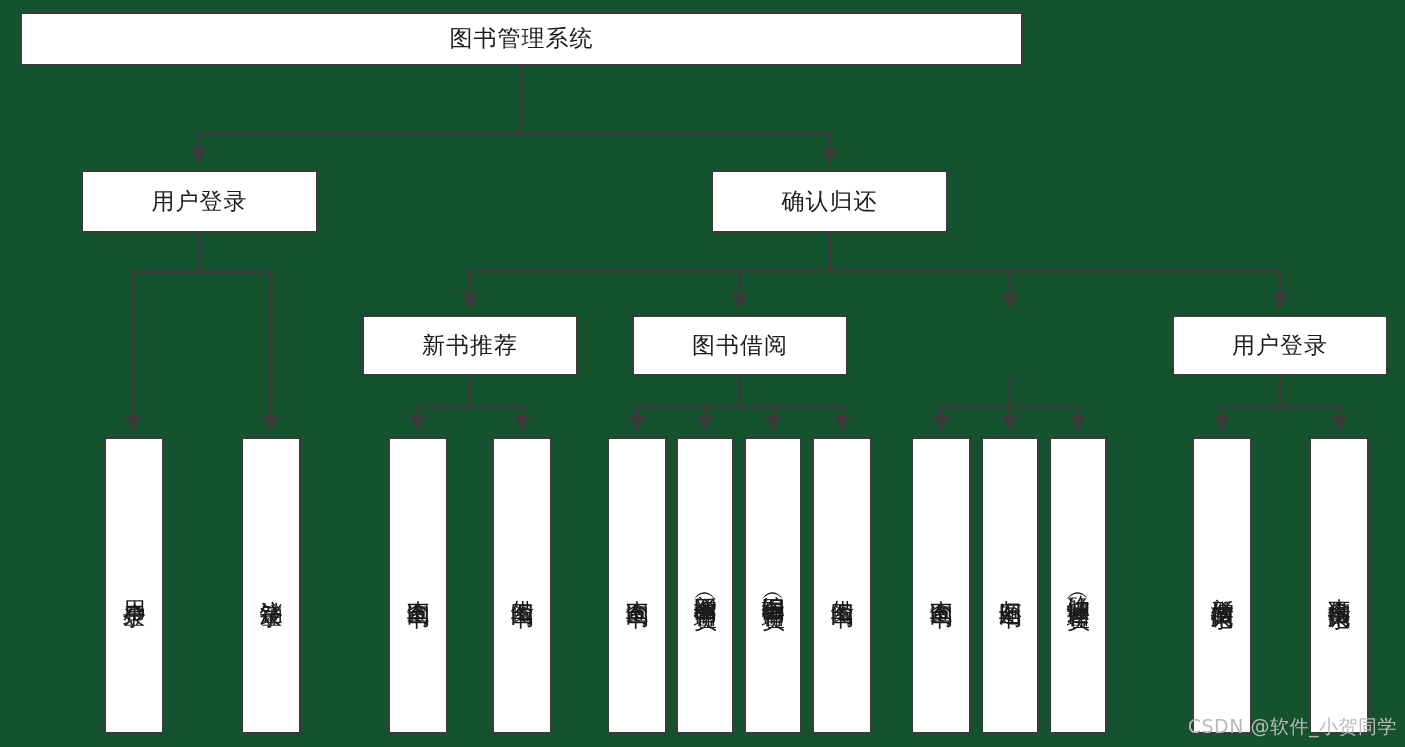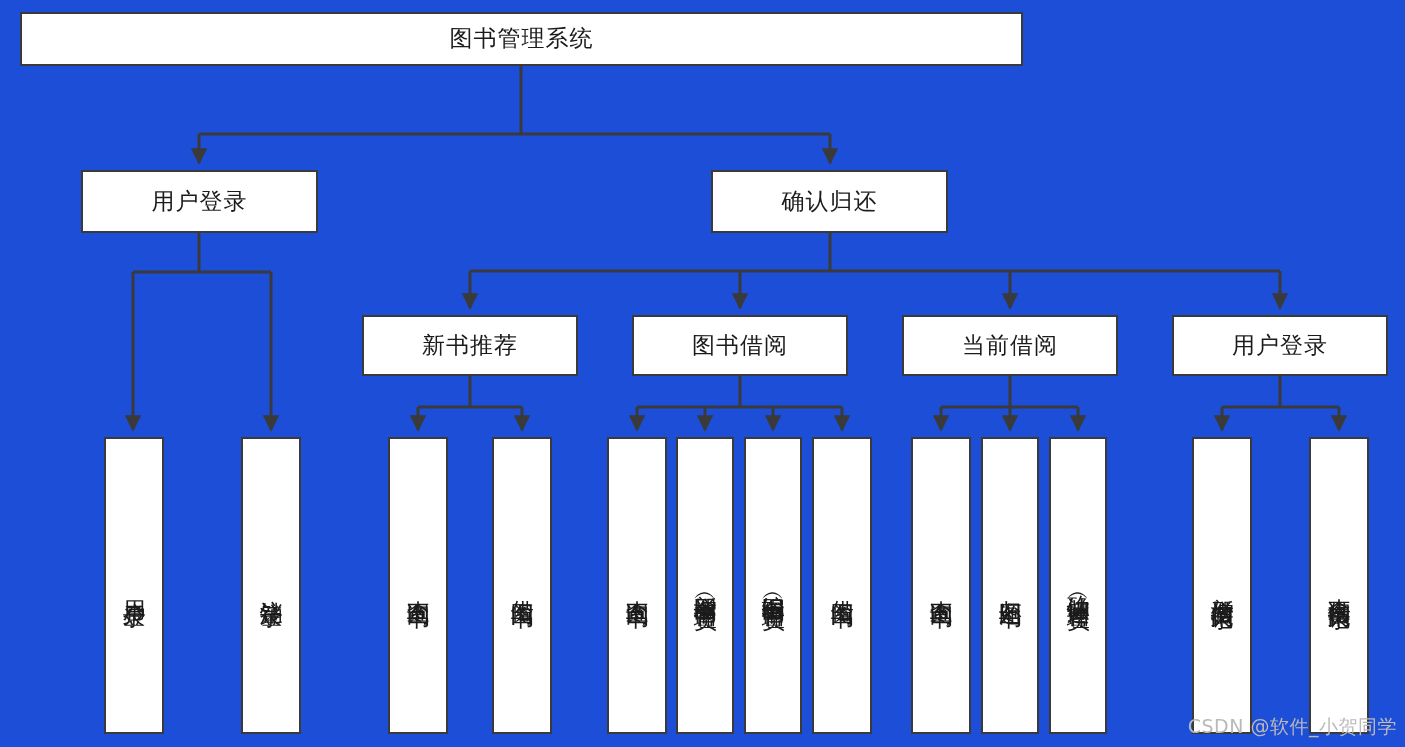--- a/index.html
+++ b/index.html
@@ -8,21 +8,21 @@
     padding: 0;
     background: #ffffff;
   }
   body {
     font-family: "DejaVu Sans", "Liberation Sans", sans-serif;
   }
   #diagram-root {
     position: relative;
     width: 1405px;
     height: 747px;
-    background: #1d4ed8;
+    background: #14532d;
     overflow: hidden;
   }
   #diagram-svg {
     position: absolute;
     left: 0;
     top: 0;
     width: 1405px;
     height: 747px;
   }
   .node {
@@ -133,23 +133,20 @@
   </div>
 
   <div class="node horiz" style="left:632px; top:315px; width:216px; height:61px;">
     <span>图书借阅</span>
   </div>
 
   <div class="node horiz" style="left:362px; top:315px; width:216px; height:61px;">
     <span>新书推荐</span>
   </div>
 
-  <div class="node horiz" style="left:902px; top:315px; width:216px; height:61px;">
-    <span>当前借阅</span>
-  </div>
 
   <div class="node horiz" style="left:1172px; top:315px; width:216px; height:61px;">
     <span>用户登录</span>
   </div>
 
   <div class="node vert" style="left:104px; top:437px; width:60px; height:297px;">
     <span class="vlabel">用户登录</span>
   </div>
 
   <div class="node vert" style="left:241px; top:437px; width:60px; height:297px;">

